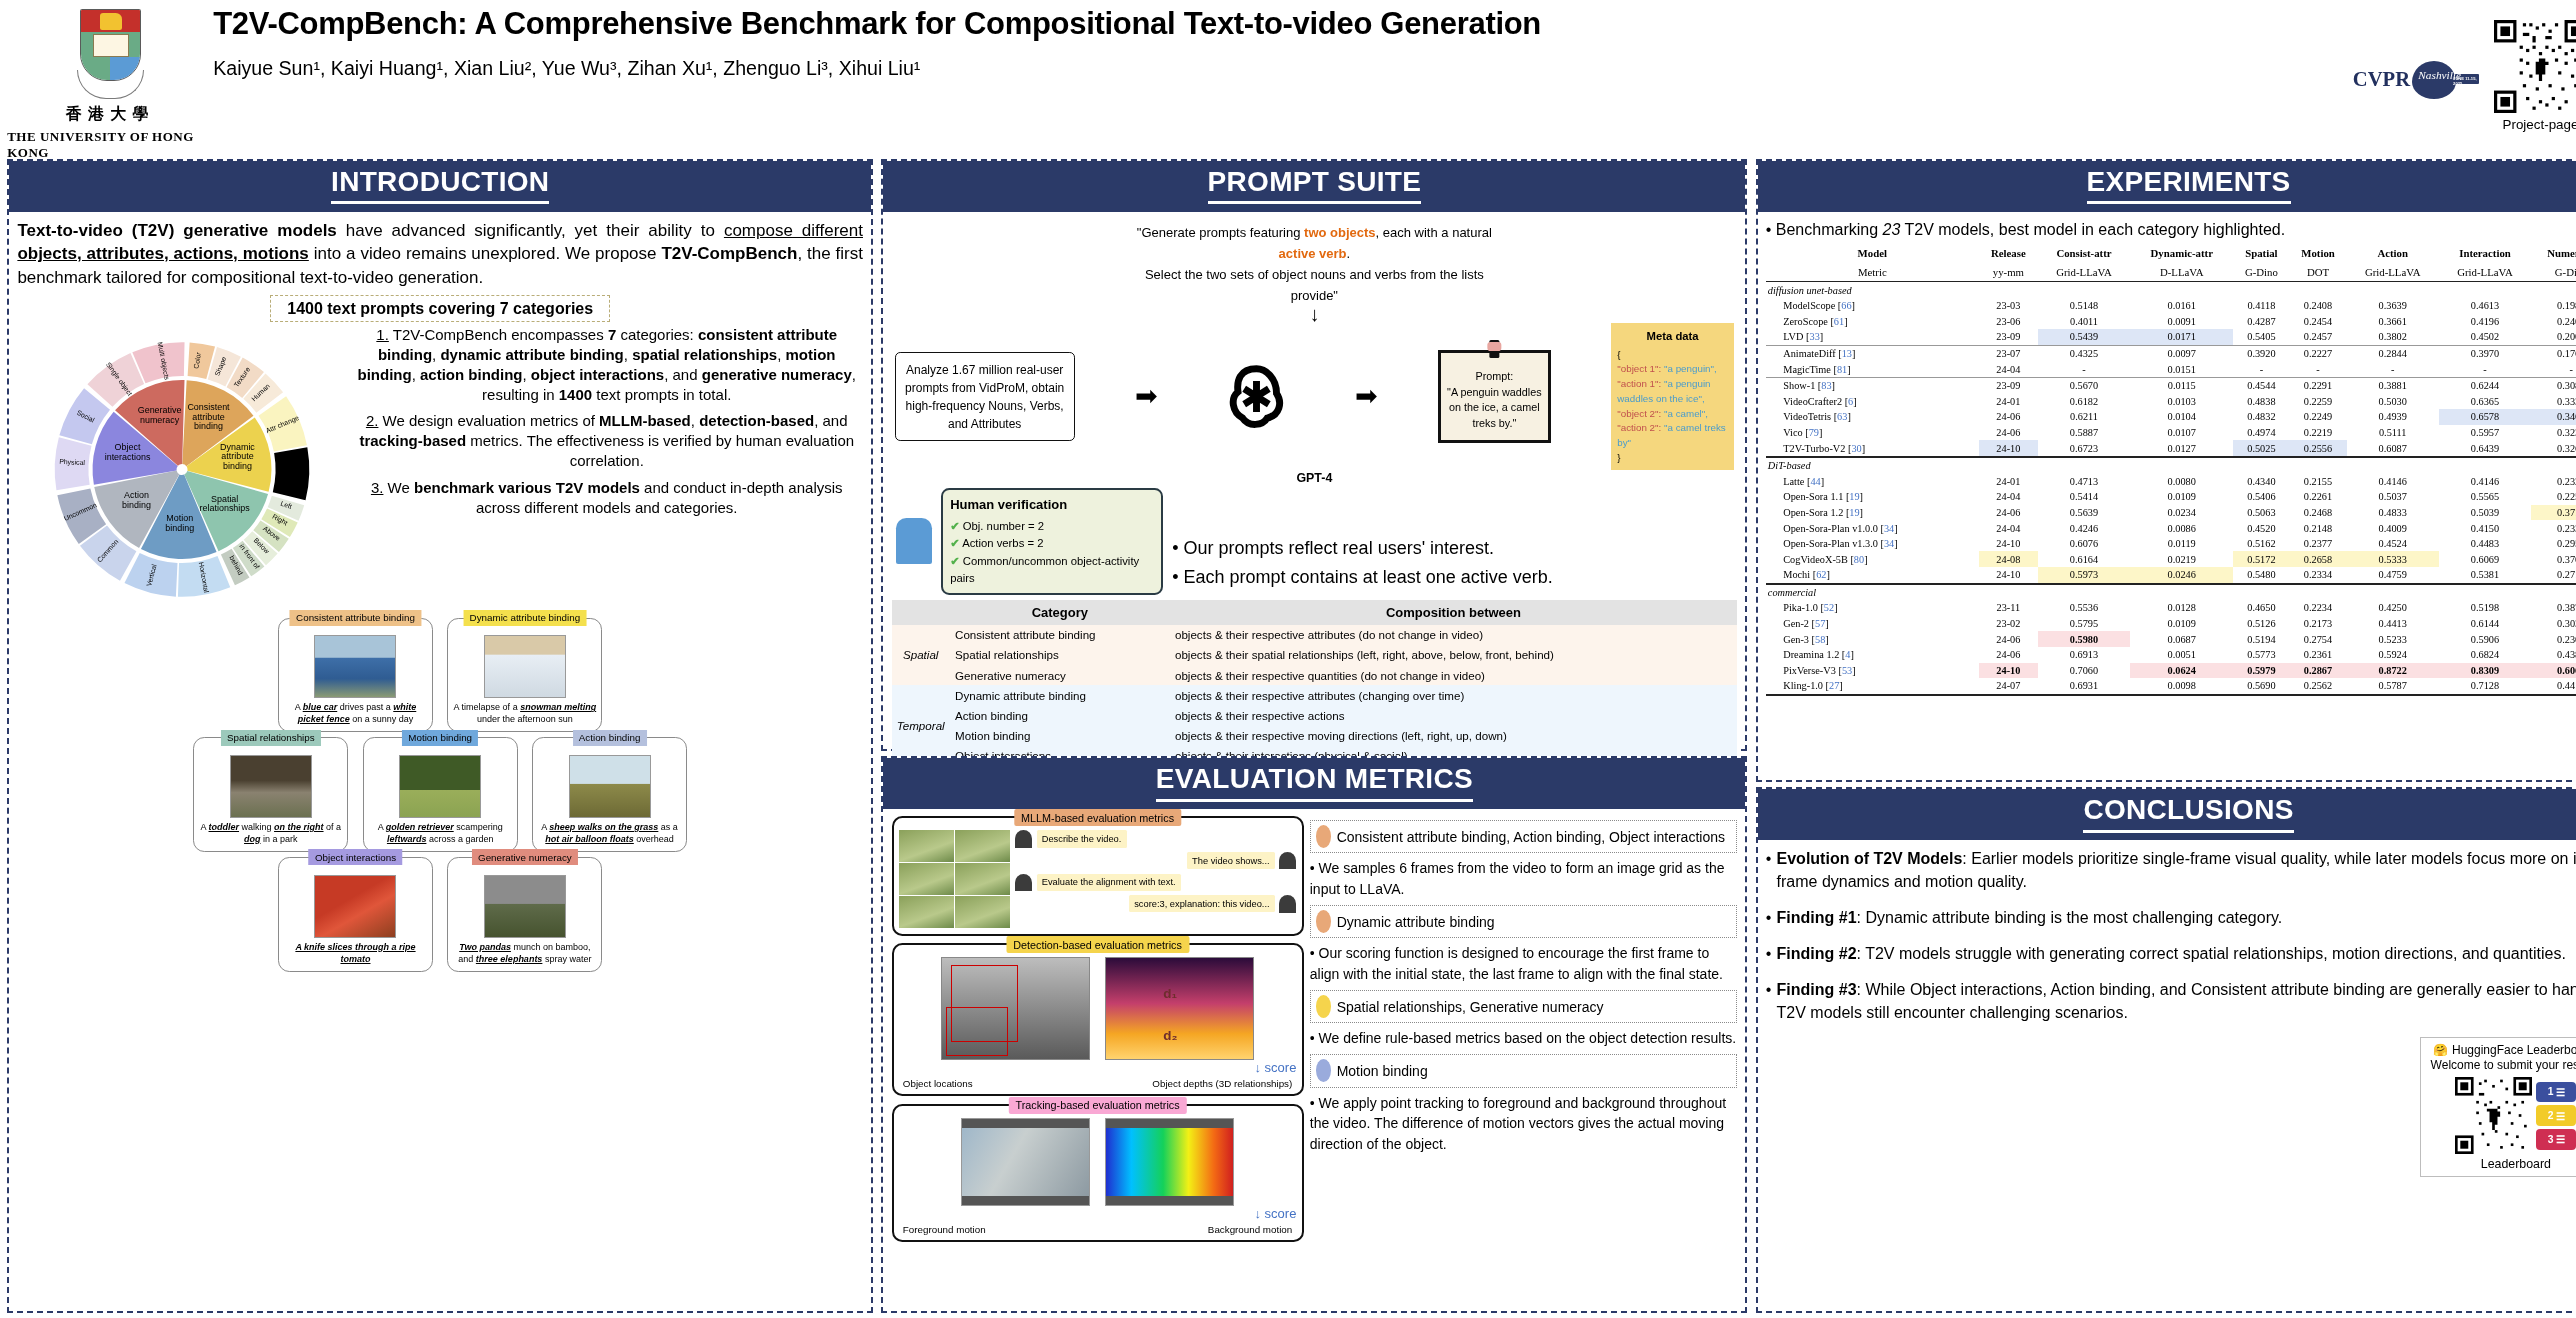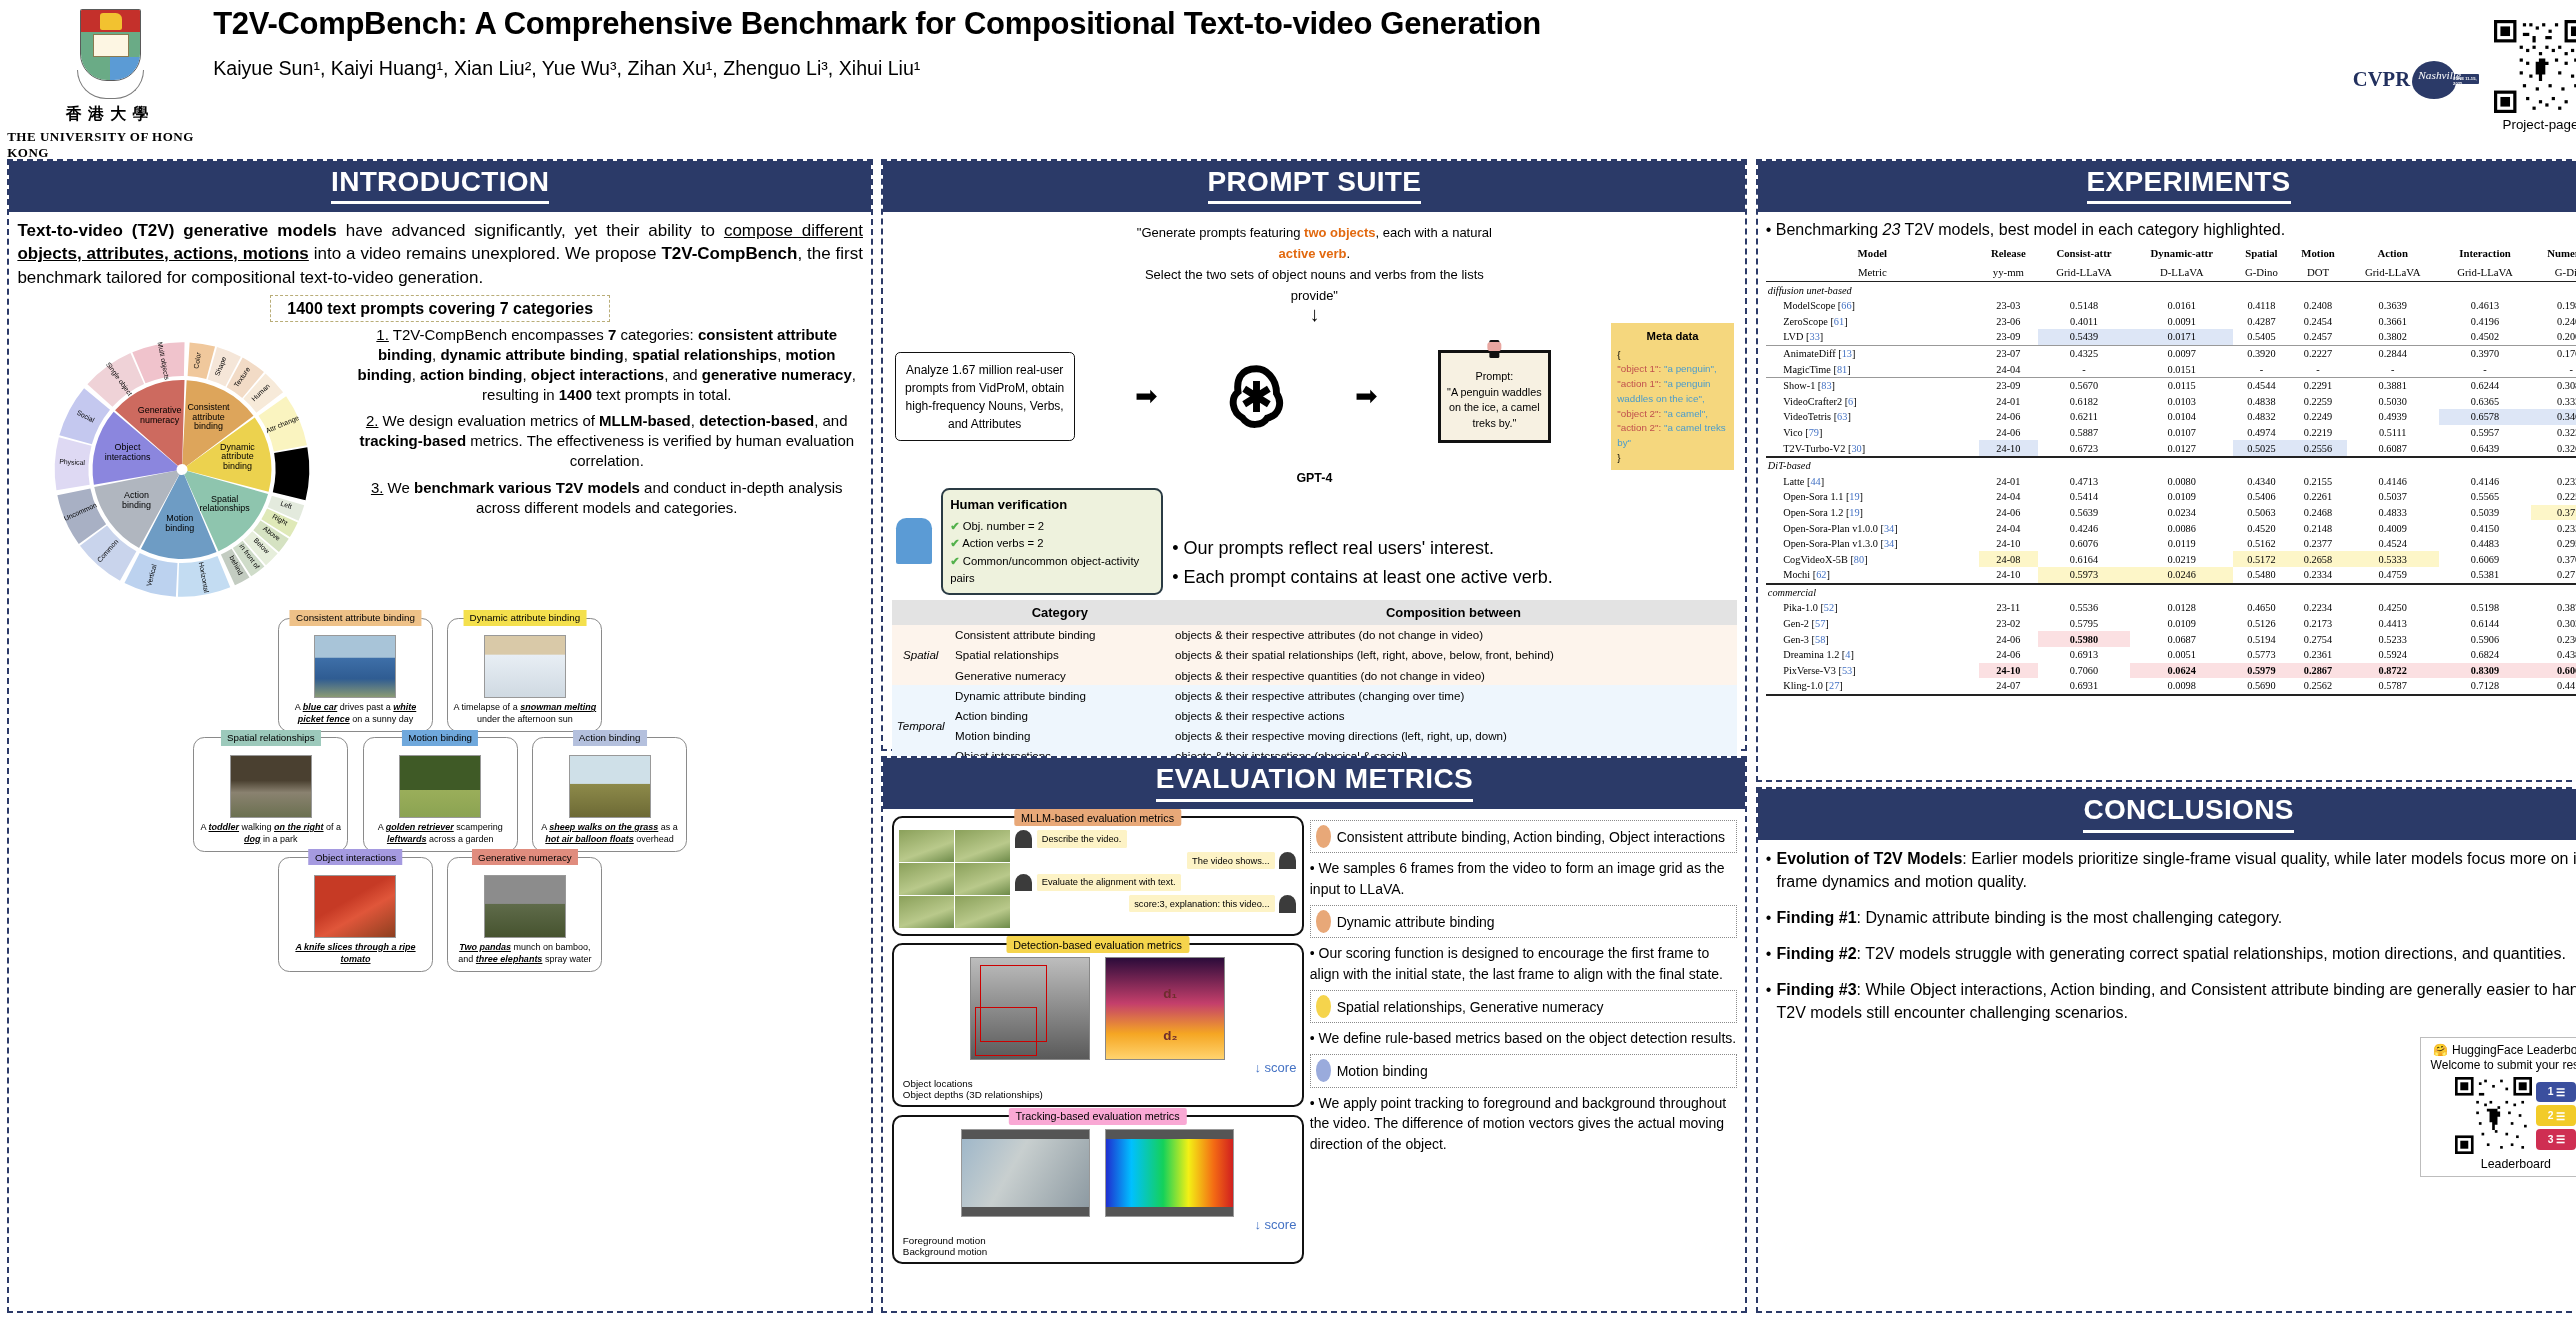--- a/index.html
+++ b/index.html
@@ -111,25 +111,25 @@
   .evcard { position:relative; border:2.1px solid #111; border-radius:10.3px; padding:12.4px 5.2px 5.2px; margin-bottom:7.2px;}
   .evtag { position:absolute; top:-8.8px; left:50%; transform:translateX(-50%); font-size:10.8px; padding:2.6px 7.2px; border-radius:2.1px; white-space:nowrap;}
   .chatwrap { display:flex; gap:5.2px; }
   .grid6 { width:111px; display:grid; grid-template-columns:1fr 1fr; gap:1px;}
   .gcell { height:32px; background:linear-gradient(160deg,#8aa05a,#b9c98b 60%,#6d8a49); }
   .bubbles { flex:1; display:flex; flex-direction:column; gap:4.1px; }
   .bb { background:#fdf3c6; padding:3.6px 5.2px; font-size:9.3px; border-radius:1.5px;}
   .person, .bot { width:17.5px; height:17.5px; background:#3b3b3b; border-radius:50% 50% 0 0; }
   .rowb { display:flex; align-items:center; gap:4.1px;}
   .detimgs { display:flex; gap:15.5px; justify-content:center; }
-  .detimg { width:120px; height:103px; border:0.5px solid #888; }
+  .detimg { width:149px; height:103px; border:0.5px solid #888; }
   .img-cat { background:linear-gradient(180deg,#bdbdbd,#5a5a5a); position:relative;}
   .img-depth { background:linear-gradient(180deg,#2b0b3a,#c43f6b 45%,#f5a623 75%,#ffd36e); position:relative;}
   .d1,.d2 { position:absolute; color:#6e2d2d; font-size:13.4px; font-weight:700; }
-  .caps { display:flex; justify-content:space-between; font-size:9.8px; margin-top:3.1px; padding:0 4.1px;flex-direction:column;}
+  .caps { display:flex; justify-content:space-between; font-size:9.8px; margin-top:3.1px; padding:0 4.1px;}
   .scorearrow { text-align:right; color:#4472c4; font-size:13px; }
   .film { width:129px; height:88px; background:#efefef; border:0.5px solid #999; position:relative;}
   .film::before, .film::after { content:''; position:absolute; left:0; width:100%; height:9.3px; background:#555;}
   .film::before{top:0;} .film::after{bottom:0;}
   .fimg1 { position:absolute; top:9.3px; bottom:9.3px; left:0; right:0; background:linear-gradient(120deg,#9fb7c9,#c8cfcf 40%,#8d9aa2); }
   .fimg2 { position:absolute; top:9.3px; bottom:9.3px; left:0; right:0; background:linear-gradient(90deg,#1f2fd0,#00c0ff 20%,#14d15a 45%,#f3f015 65%,#f36a14 85%,#d01f1f); }
 
   .ev-bullet { font-size:14px; line-height:1.48; margin:5.2px 0; }
   .pillbox { border:1.5px dotted #8a8a8a; padding:4.1px 5.2px; font-size:14px; display:flex; align-items:center; gap:5.2px; margin:4.1px 0;}
   .dot { width:15.5px; height:23px; border-radius:50%; flex:none;}

